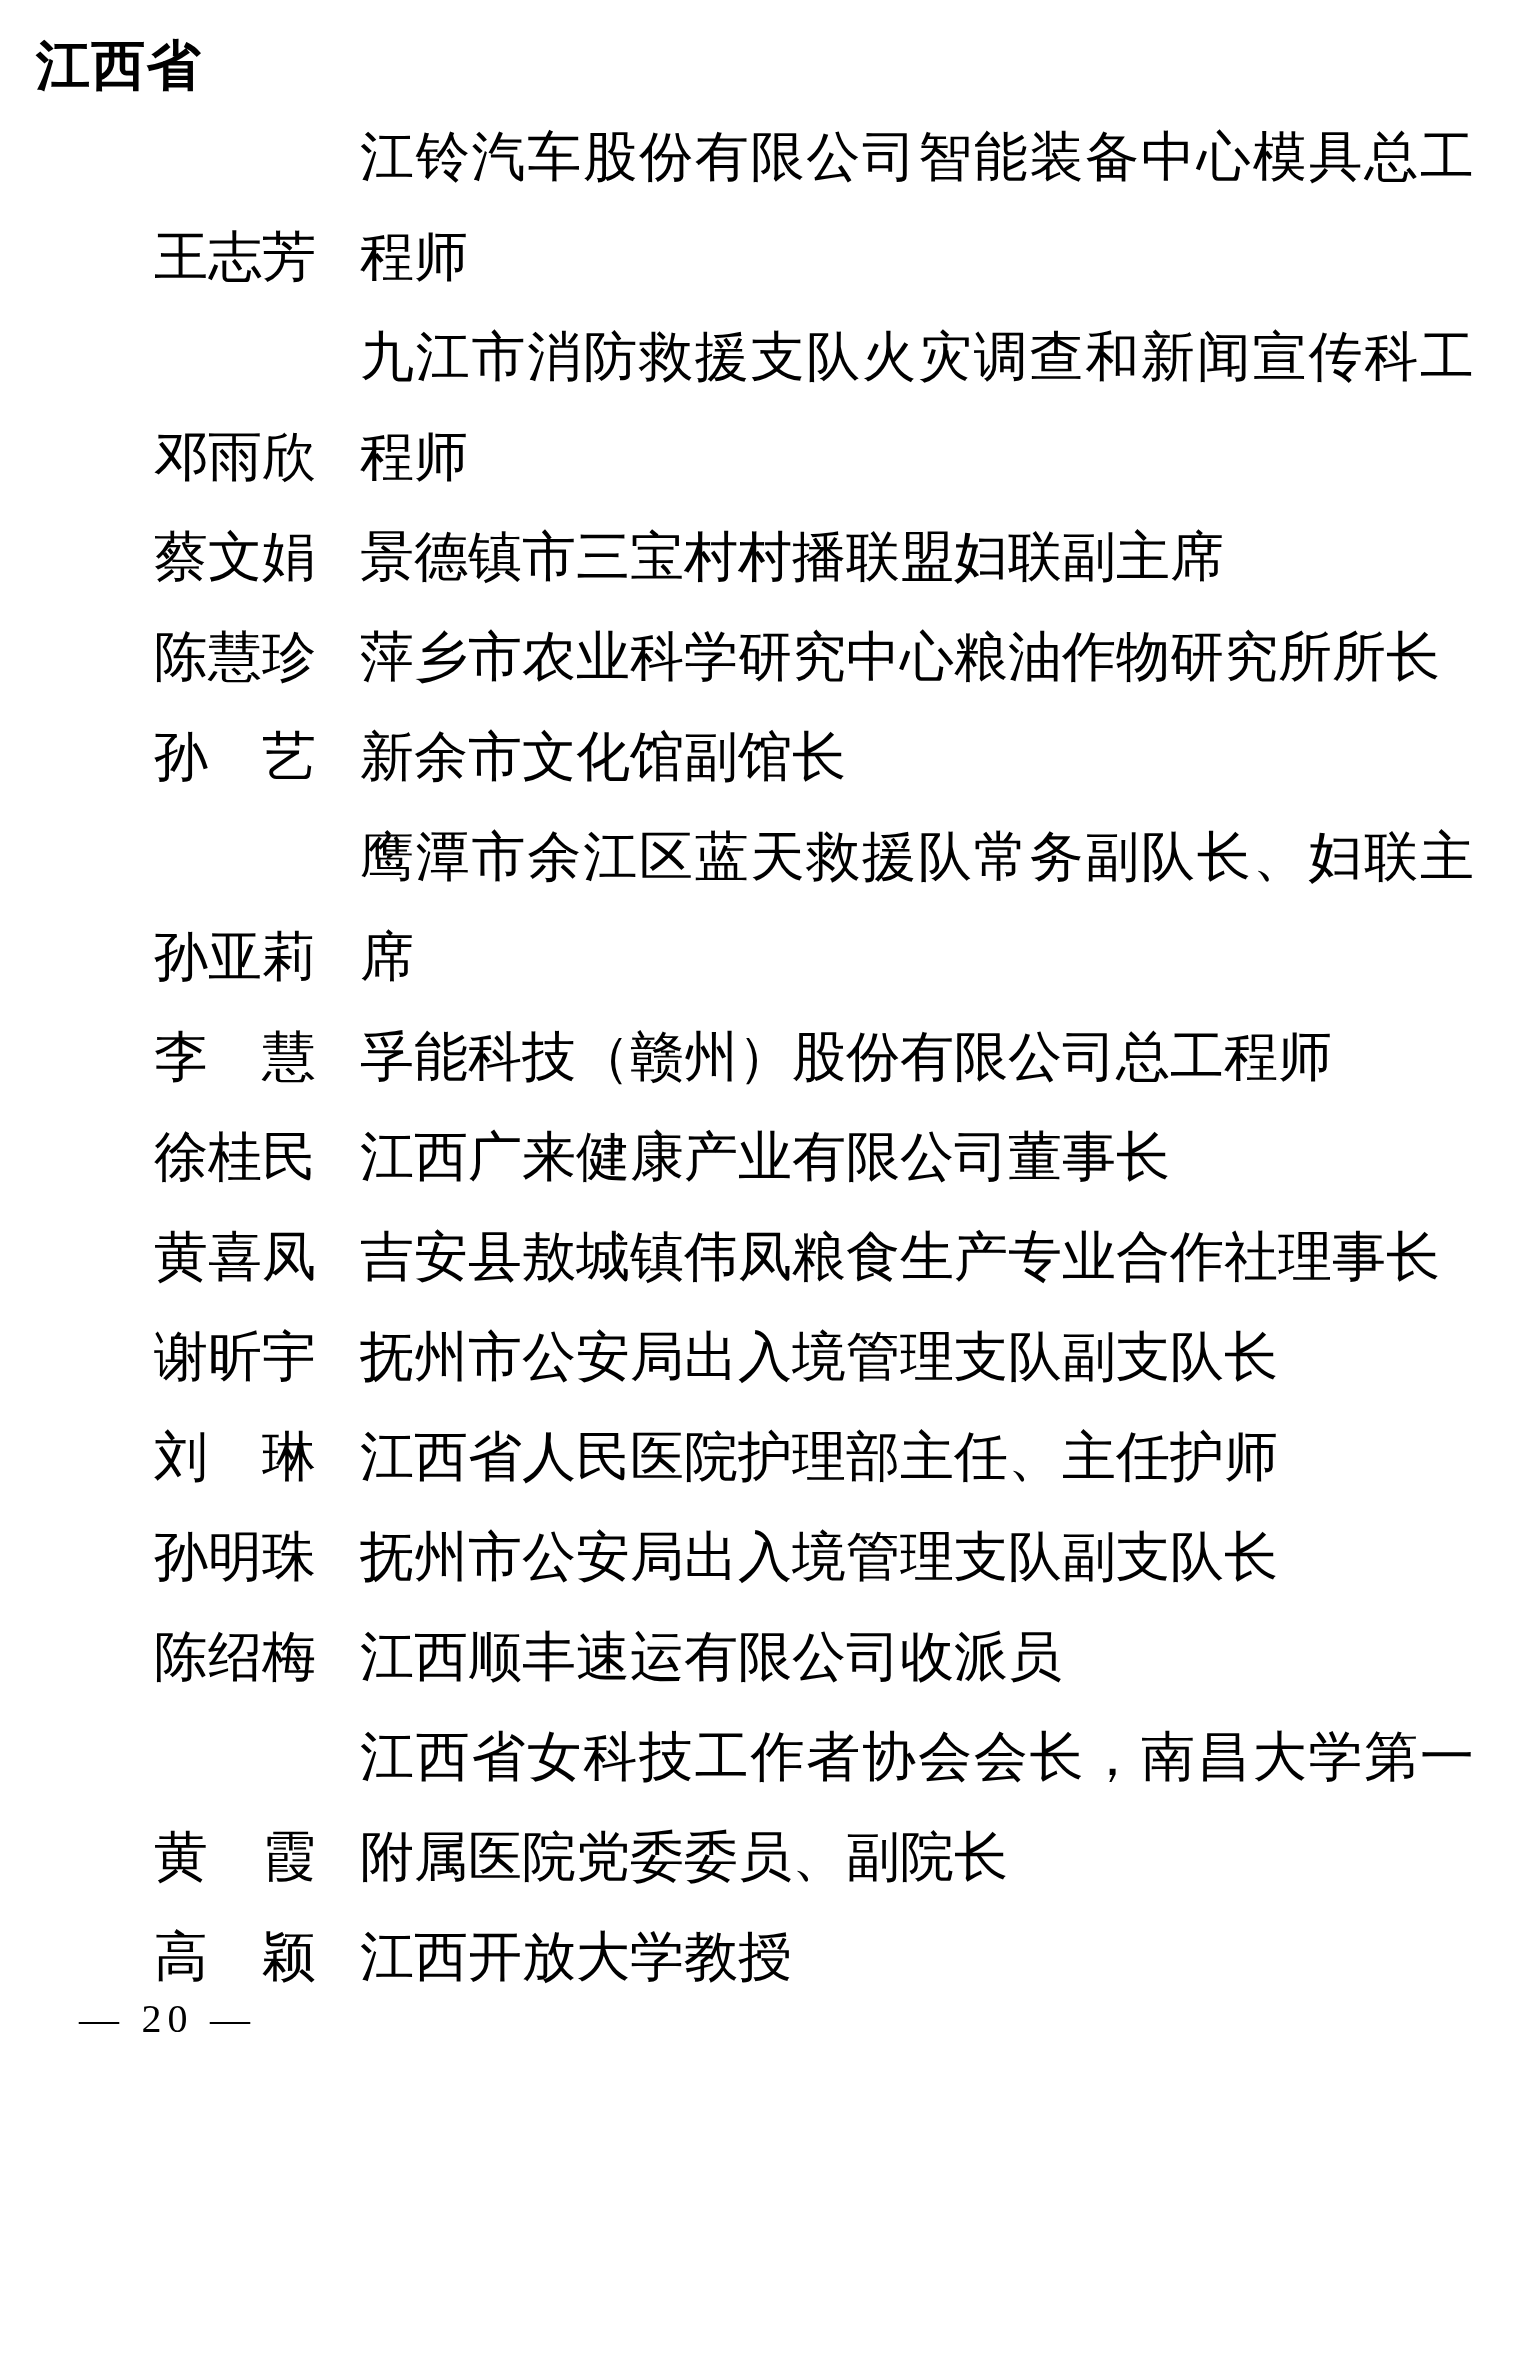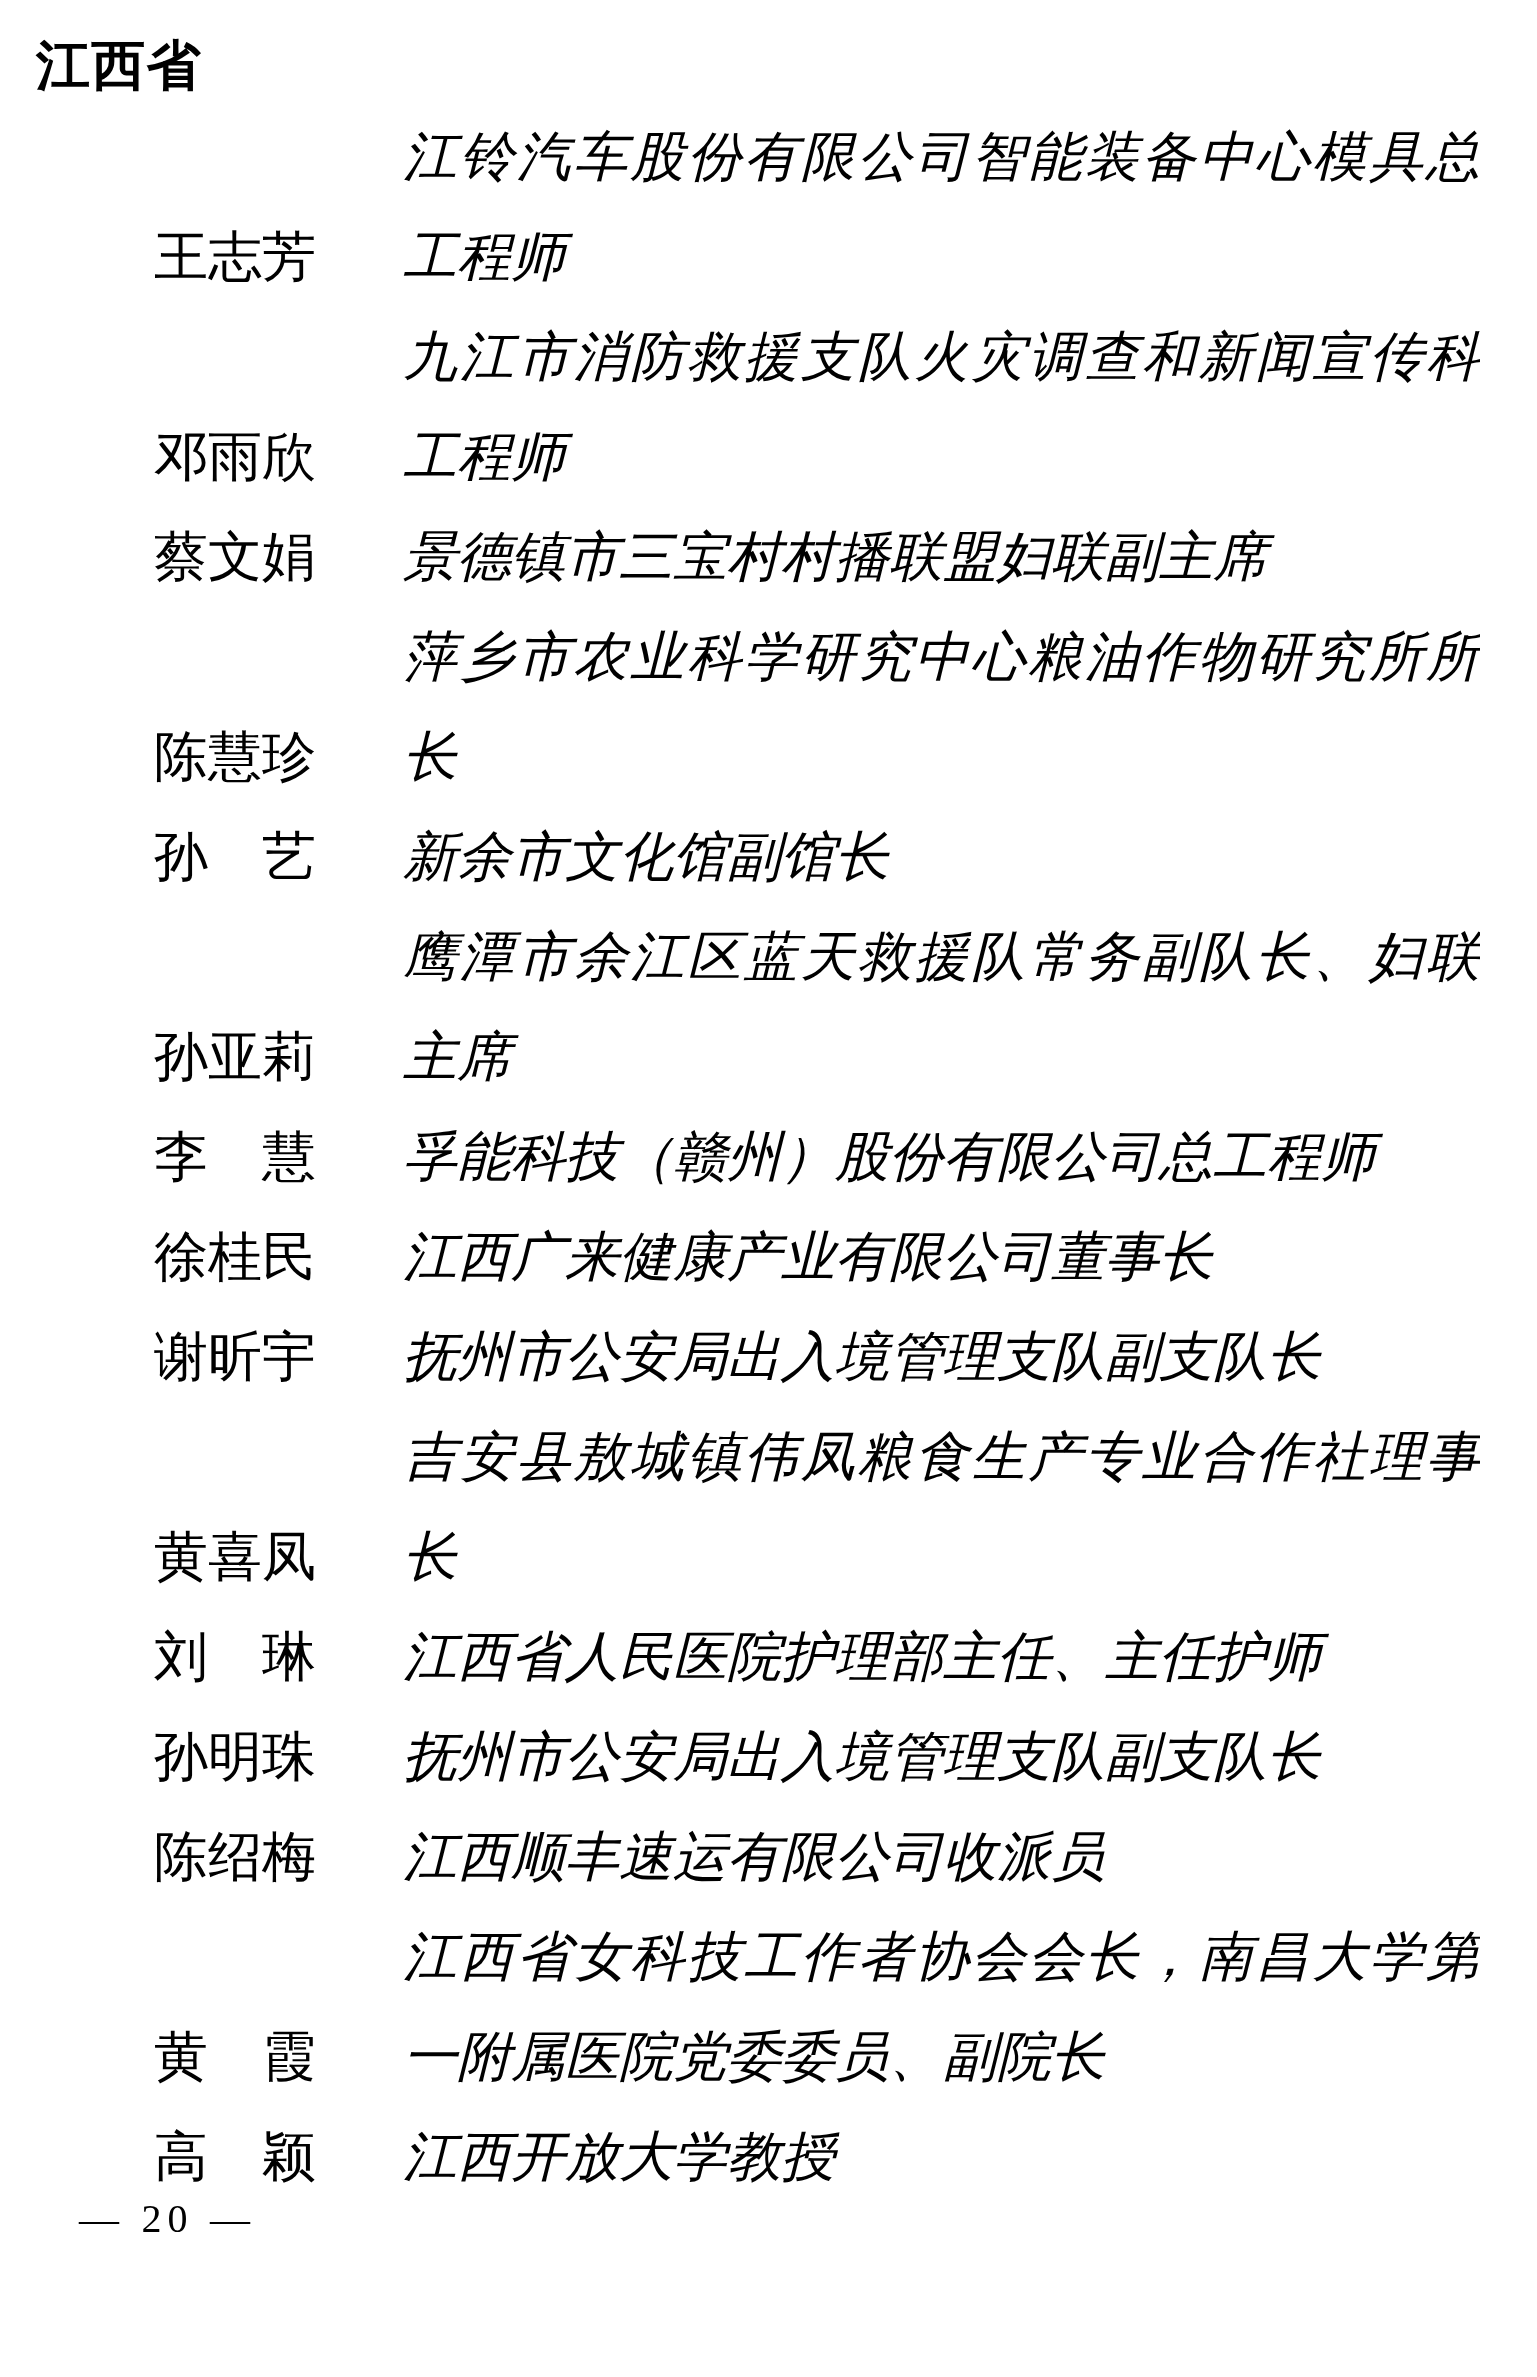--- a/index.html
+++ b/index.html
@@ -31,25 +31,24 @@
   }
   .entry {
     display: flex;
     align-items: flex-end;
   }
   .entry-name {
     flex: 0 0 161px;
     white-space: pre;
   }
   .entry-desc {
-    margin-left: 87px;
+    margin-left: 44px;
     width: 1114px;
     text-align: justify;
     text-justify: inter-character;
-    font-style: italic;
   }
   .page-number {
     margin: -12.5px 0 8px 79px;
     font-family: "Liberation Serif", serif;
     font-size: 40px;
     line-height: 50px;
     letter-spacing: 6.2px;
   }
 </style>
 </head>
@@ -93,27 +92,27 @@
     <span class="entry-name">李　慧</span>
     <span class="entry-desc">孚能科技（赣州）股份有限公司总工程师</span>
   </div>
 
   <div class="entry">
     <span class="entry-name">徐桂民</span>
     <span class="entry-desc">江西广来健康产业有限公司董事长</span>
   </div>
 
   <div class="entry">
-    <span class="entry-name">谢昕宇</span>
-    <span class="entry-desc">抚州市公安局出入境管理支队副支队长</span>
+    <span class="entry-name">黄喜凤</span>
+    <span class="entry-desc">吉安县敖城镇伟凤粮食生产专业合作社理事长</span>
   </div>
 
   <div class="entry">
-    <span class="entry-name">黄喜凤</span>
-    <span class="entry-desc">吉安县敖城镇伟凤粮食生产专业合作社理事长</span>
+    <span class="entry-name">谢昕宇</span>
+    <span class="entry-desc">抚州市公安局出入境管理支队副支队长</span>
   </div>
 
   <div class="entry">
     <span class="entry-name">刘　琳</span>
     <span class="entry-desc">江西省人民医院护理部主任、主任护师</span>
   </div>
 
   <div class="entry">
     <span class="entry-name">孙明珠</span>
     <span class="entry-desc">抚州市公安局出入境管理支队副支队长</span>

